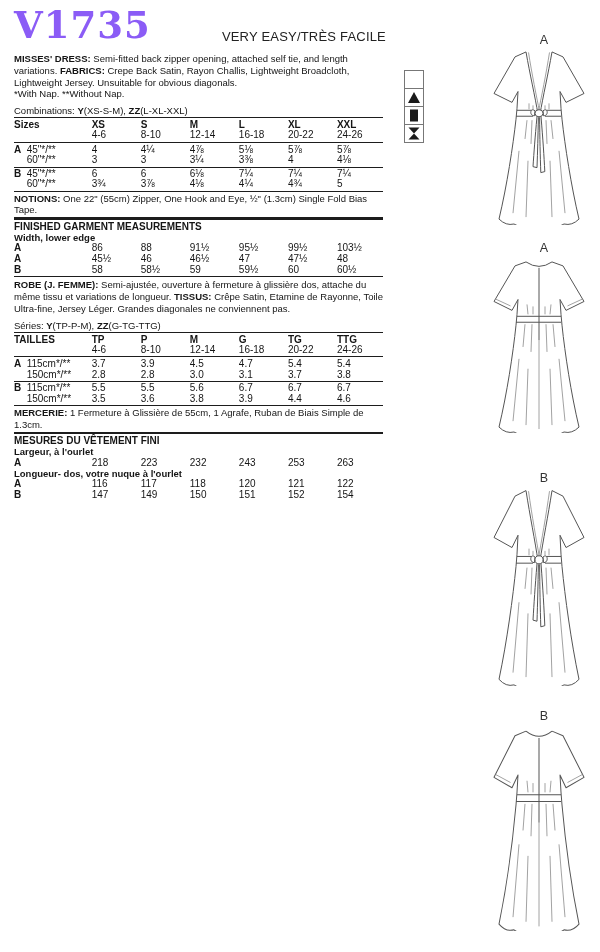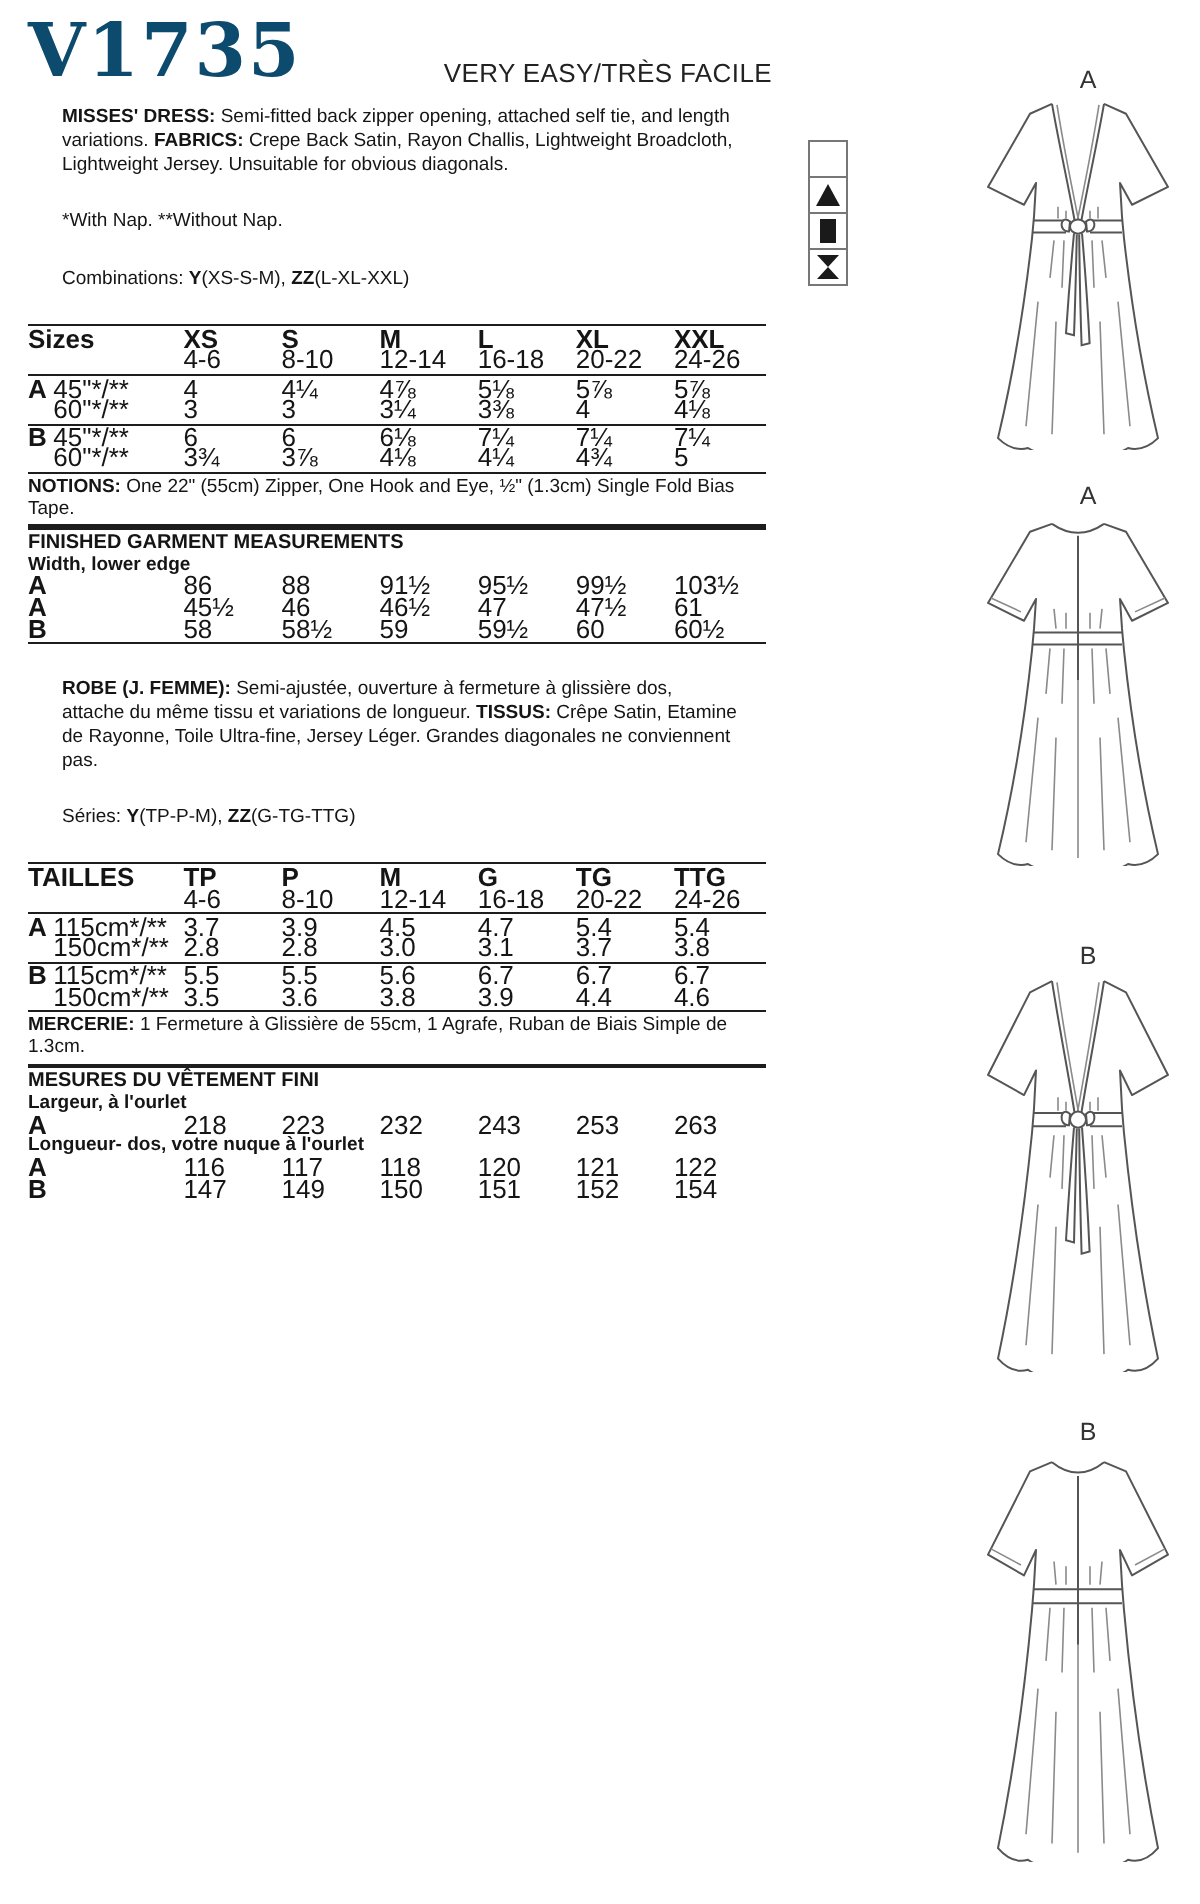--- a/index.html
+++ b/index.html
@@ -3,34 +3,34 @@
 <meta charset="utf-8">
 <style>
   html,body { margin:0; padding:0; }
   body {
     width:600px; height:952px; background:#ffffff; position:relative;
     font-family:"Liberation Sans", sans-serif; color:#151515; overflow:hidden;
   }
   .left-col { position:absolute; left:14px; top:6px; width:372px; }
   .pattern-no {
     font-family:"DejaVu Serif", serif; font-weight:bold; font-size:37px;
-    line-height:38px; margin:0; letter-spacing:1px; color:#0c4a6e;
+    line-height:38px; margin:0; letter-spacing:1px; color:#8b5cf6;
   }
   .difficulty {
     position:absolute; left:200px; top:29px; width:186px; text-align:right;
     font-size:13px; letter-spacing:.2px; color:#222; white-space:nowrap;
   }
-  .para { font-size:9.5px; line-height:11.8px; margin:17px; }
+  .para { font-size:9.5px; line-height:11.8px; margin:0; }
   .desc { margin-top:9px; }
   .combo { margin-top:5px; line-height:11px; }
   b { font-weight:bold; }
   .rule  { height:1px; background:#1d1d1d; margin:1px 0 2px 0; width:369px; }
   .rule.thick { height:2.5px; margin:2px 0 2px 0; }
   .rule.mid { margin:1px 0 1px 0; }
-  .trow { display:flex; font-size:13px; line-height:10.6px; }
+  .trow { display:flex; font-size:10px; line-height:10.6px; }
   .labcol { width:80px; font-weight:bold; }
   .gcell  { width:13px; font-weight:bold; }
   .lcell  { width:67px; }
   .vcell  { width:50.5px; }
   .cn { font-weight:bold; }
   .cr { font-weight:normal; }
   .head .vcell { line-height:10.2px; }
   .m-title { font-size:10px; font-weight:bold; line-height:10.8px; }
   .m-label { font-size:9.5px; font-weight:bold; line-height:10.8px; }
   .notions { margin:1px 0 1px 0; line-height:11.2px; }
@@ -142,21 +142,21 @@
       <span class="vcell">103½</span>
   </div>
   <div class="trow">
     <span class="gcell">A</span>
       <span class="lcell"></span>
       <span class="vcell">45½</span>
       <span class="vcell">46</span>
       <span class="vcell">46½</span>
       <span class="vcell">47</span>
       <span class="vcell">47½</span>
-      <span class="vcell">61</span>
+      <span class="vcell">48</span>
   </div>
   <div class="trow">
     <span class="gcell">B</span>
       <span class="lcell"></span>
       <span class="vcell">58</span>
       <span class="vcell">58½</span>
       <span class="vcell">59</span>
       <span class="vcell">59½</span>
       <span class="vcell">60</span>
       <span class="vcell">60½</span>

